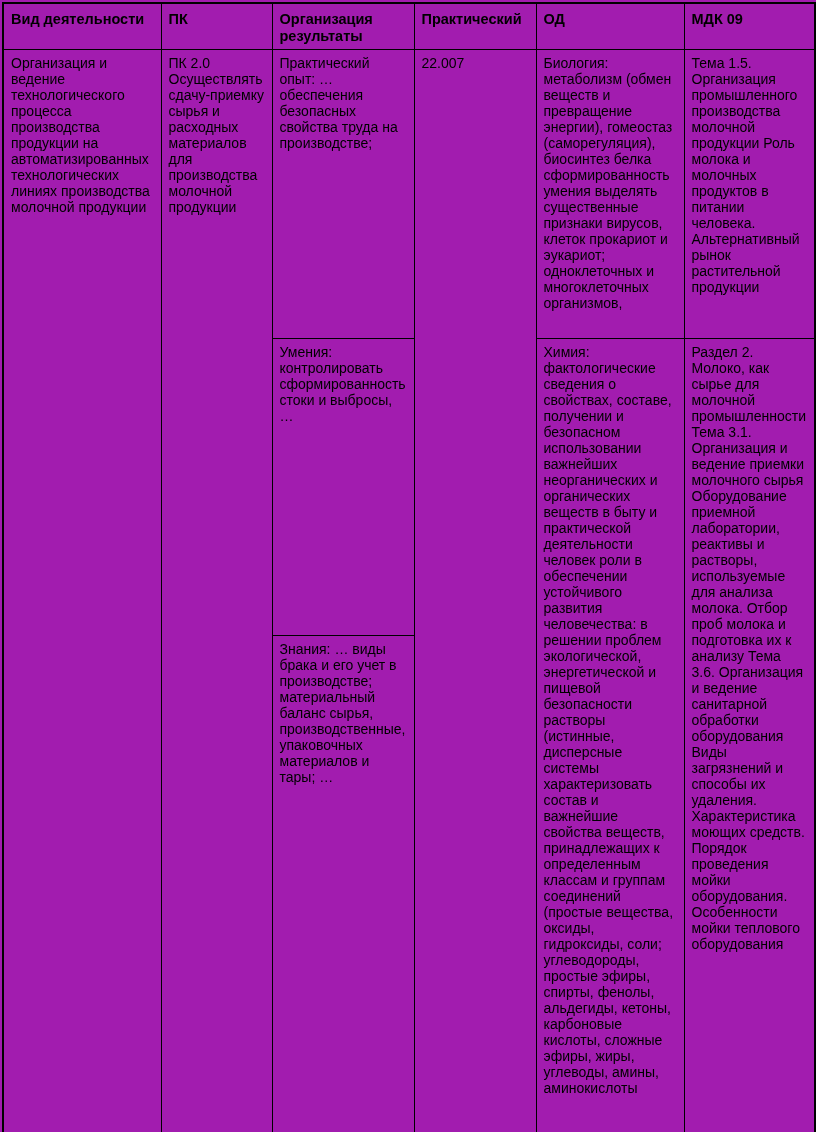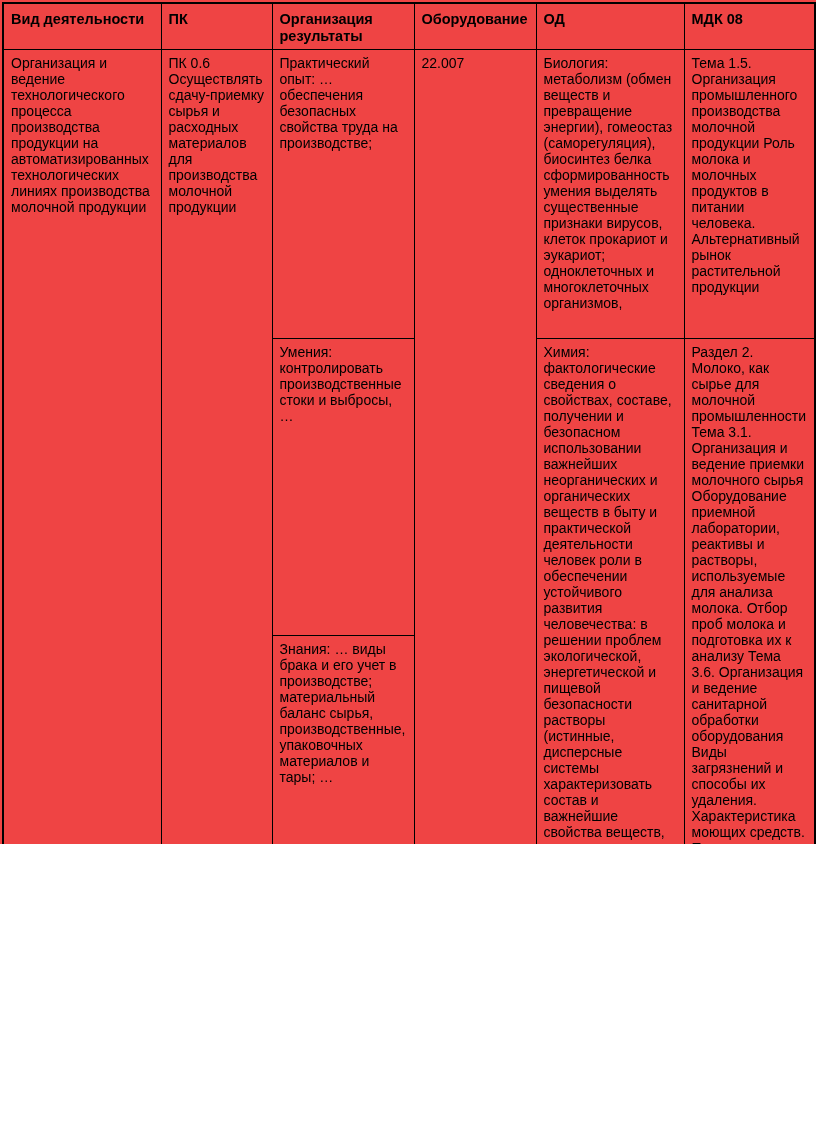--- a/index.html
+++ b/index.html
@@ -2,22 +2,22 @@
 <html><head>
 <meta charset="utf-8">
 <style>
   html, body {
     margin: 0;
     padding: 0;
     background: #ffffff;
   }
   .page {
     width: 816px;
-    height: 844px;
-    background: #ef4444;
+    height: 1132px;
+    background: #a21caf;
     box-sizing: border-box;
     padding: 2px;
     overflow: hidden;
   }
   table.doc-table {
     border-collapse: collapse;
     table-layout: fixed;
     width: 812px;
     border: 2px solid #000000;
   }
@@ -57,36 +57,36 @@
       <col style="width:142px">
       <col style="width:122px">
       <col style="width:148px">
       <col style="width:131px">
     </colgroup>
     <thead>
       <tr class="header-row">
         <th>Вид деятельности</th>
         <th>ПК</th>
         <th>Организация результаты</th>
-        <th>Оборудование</th>
+        <th>Практический</th>
         <th>ОД</th>
-        <th>МДК 08</th>
+        <th>МДК 09</th>
       </tr>
     </thead>
     <tbody>
       <tr class="body-row-1">
         <td rowspan="3">Организация и ведение технологического процесса производства продукции на автоматизированных технологических линиях производства молочной продукции</td>
-        <td rowspan="3">ПК 0.6 Осуществлять сдачу-приемку сырья и расходных материалов для производства молочной продукции</td>
+        <td rowspan="3">ПК 2.0 Осуществлять сдачу-приемку сырья и расходных материалов для производства молочной продукции</td>
         <td>Практический опыт: … обеспечения безопасных свойства труда на производстве;</td>
         <td rowspan="3">22.007</td>
         <td>Биология: метаболизм (обмен веществ и превращение энергии), гомеостаз (саморегуляция), биосинтез белка сформированность умения выделять существенные признаки вирусов, клеток прокариот и эукариот; одноклеточных и многоклеточных организмов,</td>
         <td>Тема 1.5. Организация промышленного производства молочной продукции Роль молока и молочных продуктов в питании человека. Альтернативный рынок растительной продукции</td>
       </tr>
       <tr class="body-row-2">
-        <td>Умения: контролировать производственные стоки и выбросы, …</td>
+        <td>Умения: контролировать сформированность стоки и выбросы, …</td>
         <td rowspan="2">Химия: фактологические сведения о свойствах, составе, получении и безопасном использовании важнейших неорганических и органических веществ в быту и практической деятельности человек роли в обеспечении устойчивого развития человечества: в решении проблем экологической, энергетической и пищевой безопасности растворы (истинные, дисперсные системы характеризовать состав и важнейшие свойства веществ, принадлежащих к определенным классам и группам соединений (простые вещества, оксиды, гидроксиды, соли; углеводороды, простые эфиры, спирты, фенолы, альдегиды, кетоны, карбоновые кислоты, сложные эфиры, жиры, углеводы, амины, аминокислоты</td>
         <td rowspan="2">Раздел 2. Молоко, как сырье для молочной промышленности Тема 3.1. Организация и ведение приемки молочного сырья Оборудование приемной лаборатории, реактивы и растворы, используемые для анализа молока. Отбор проб молока и подготовка их к анализу Тема 3.6. Организация и ведение санитарной обработки оборудования Виды загрязнений и способы их удаления. Характеристика моющих средств. Порядок проведения мойки оборудования. Особенности мойки теплового оборудования</td>
       </tr>
       <tr class="body-row-3">
         <td>Знания: … виды брака и его учет в производстве; материальный баланс сырья, производственные, упаковочных материалов и тары; …</td>
       </tr>
     </tbody>
   </table>
 </div>
 

